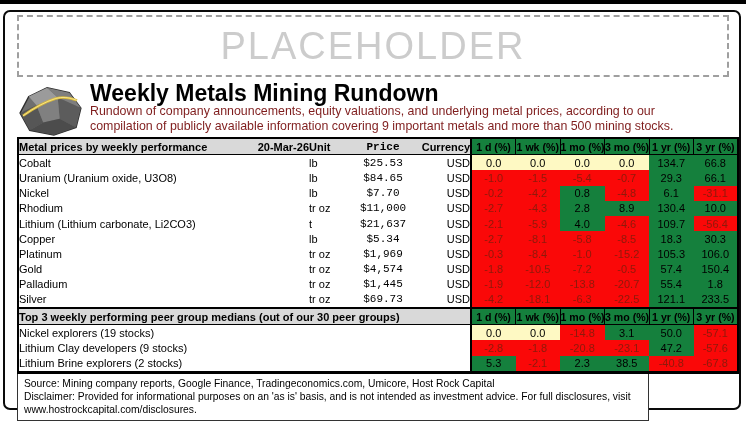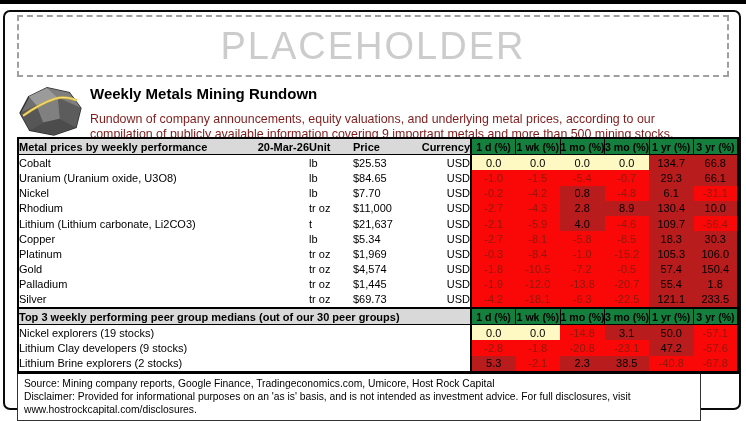--- a/index.html
+++ b/index.html
@@ -10,42 +10,42 @@
   .topbar{position:absolute;top:0;left:0;width:746px;height:4px;background:#000;}
   .frame{position:absolute;left:3px;top:10px;width:738px;height:400px;
     border:2px solid #0a0a0a;border-radius:7px;box-sizing:border-box;background:#fff;}
   .watermark-box{position:absolute;left:17px;top:15px;width:712px;height:62px;
     border:2px dashed #9f9f9f;box-sizing:border-box;
     display:flex;align-items:center;justify-content:center;}
   .watermark-text{font-size:38px;color:#cccccc;letter-spacing:2px;font-weight:400;}
   .brandrow{position:absolute;left:14px;top:83px;width:720px;height:54px;}
   .logo{position:absolute;left:0;top:1px;width:72px;height:54px;}
   .title-block{position:absolute;left:76px;top:0;width:644px;}
-  .page-title{font-size:15px;font-weight:bold;line-height:21px;margin-bottom:8px;}
+  .page-title{font-size:23px;font-weight:bold;line-height:21px;margin-bottom:0;}
   .page-desc{font-size:12.4px;line-height:14.6px;color:#7f1d1d;}
   .content{position:absolute;left:17px;top:137px;width:720px;}
   table.data{border-collapse:collapse;table-layout:fixed;width:720px;
     border:2px solid #000;border-bottom:3px solid #000;font-size:11px;}
   table.data td,table.data th{height:15.2px;padding:0;overflow:hidden;white-space:nowrap;
     font-weight:normal;vertical-align:middle;}
   .c-name{text-align:left;padding-left:6px;}
   .c-date{text-align:right;padding-right:4px;}
   .c-unit{text-align:left;padding-left:6px;}
-  .c-price{text-align:left;padding-right:8px;font-weight:bold;}
+  .c-price{text-align:center;padding-right:8px;font-weight:bold;font-family:Liberation Mono, monospace;}
   .c-curr{text-align:right;padding-right:10px;}
   .c-perf{text-align:center;}
   tr.hdr th{background:#d9d9d9;font-weight:bold;border-bottom:1px solid #000;}
   tr.hdr th.h-perf{background:#15803d;border-left:1px solid #000;font-size:10.6px;}
   tr.hdr th.pstart{border-left:2px solid #000;}
   td.pstart{border-left:2px solid #000;}
   tr.sep-top th{border-top:2px solid #000;}
-  .tone-pos{background:#b91c1c;color:#000;}
+  .tone-pos{background:#15803d;color:#000;}
   .tone-neg{background:#fa0808;color:#8d1a0b;}
   .tone-zero{background:#fef9c3;color:#000;}
-  .footer-box{width:684px;box-sizing:border-box;border:1.5px solid #333;border-top:none;
+  .footer-box{width:632px;box-sizing:border-box;border:1.5px solid #333;border-top:none;
     background:#fff;padding:3px 6px 4px;font-size:10.3px;line-height:13.2px;}
 </style>
 </head>
 <body>
 
 <div class="topbar"></div>
 <div class="frame"></div>
 
 <div class="watermark-box">
   <span class="watermark-text">PLACEHOLDER</span>

